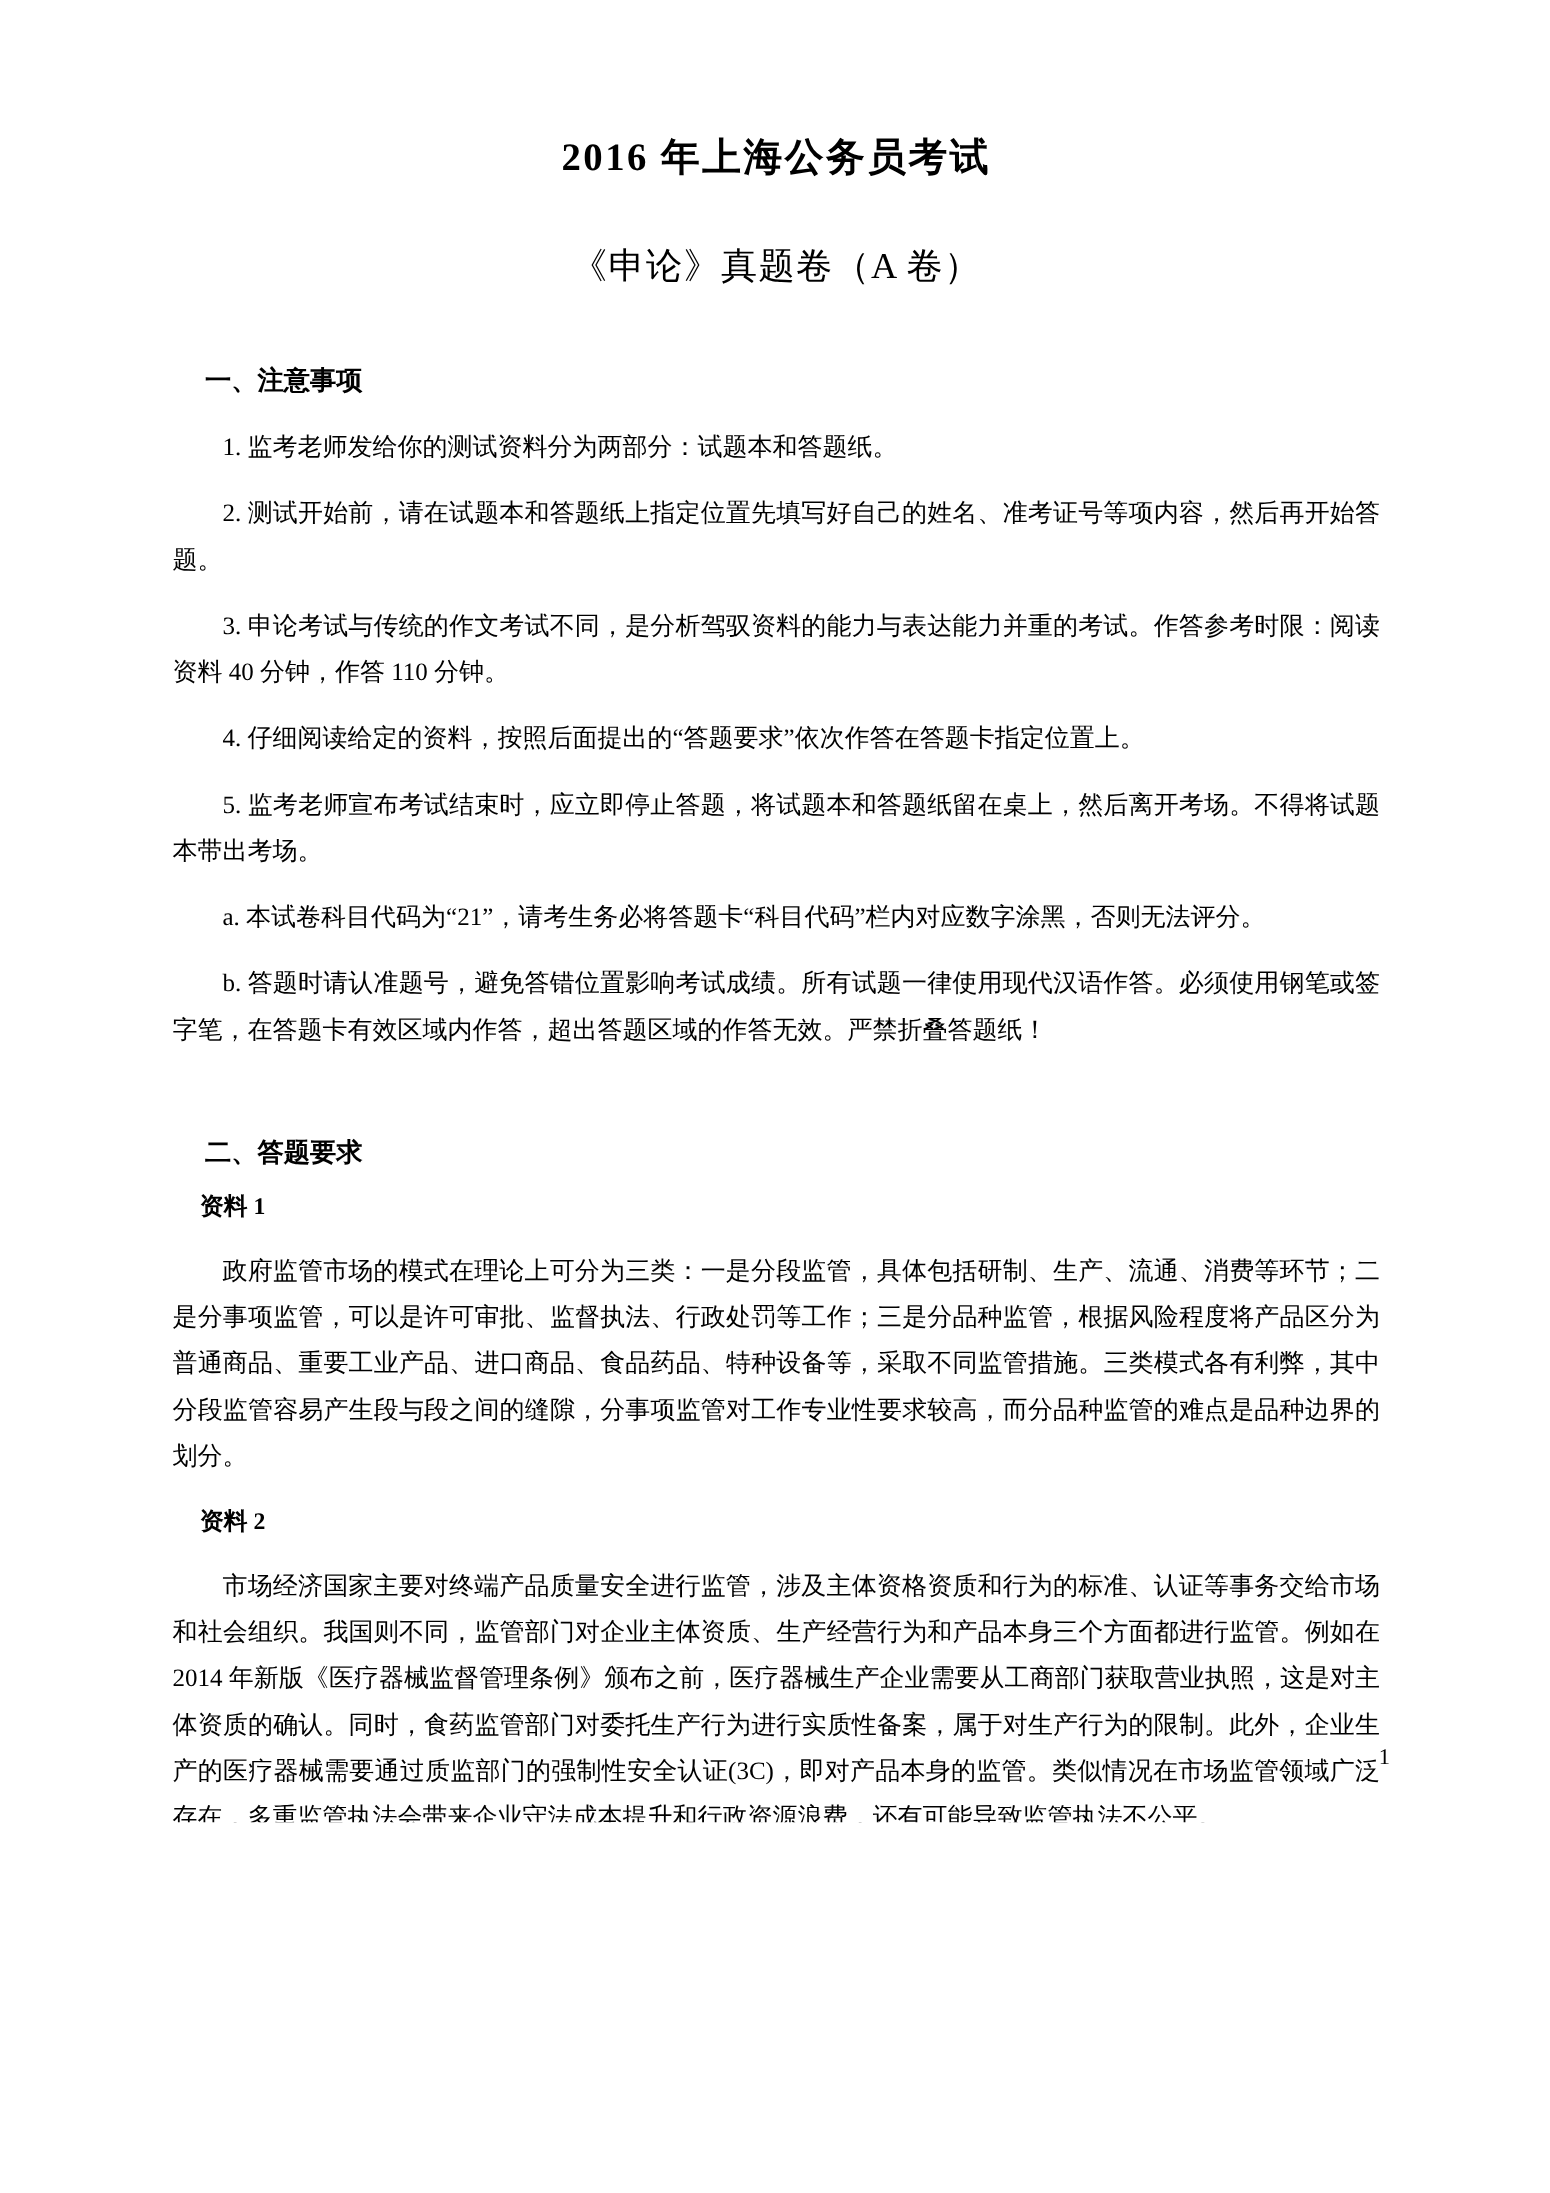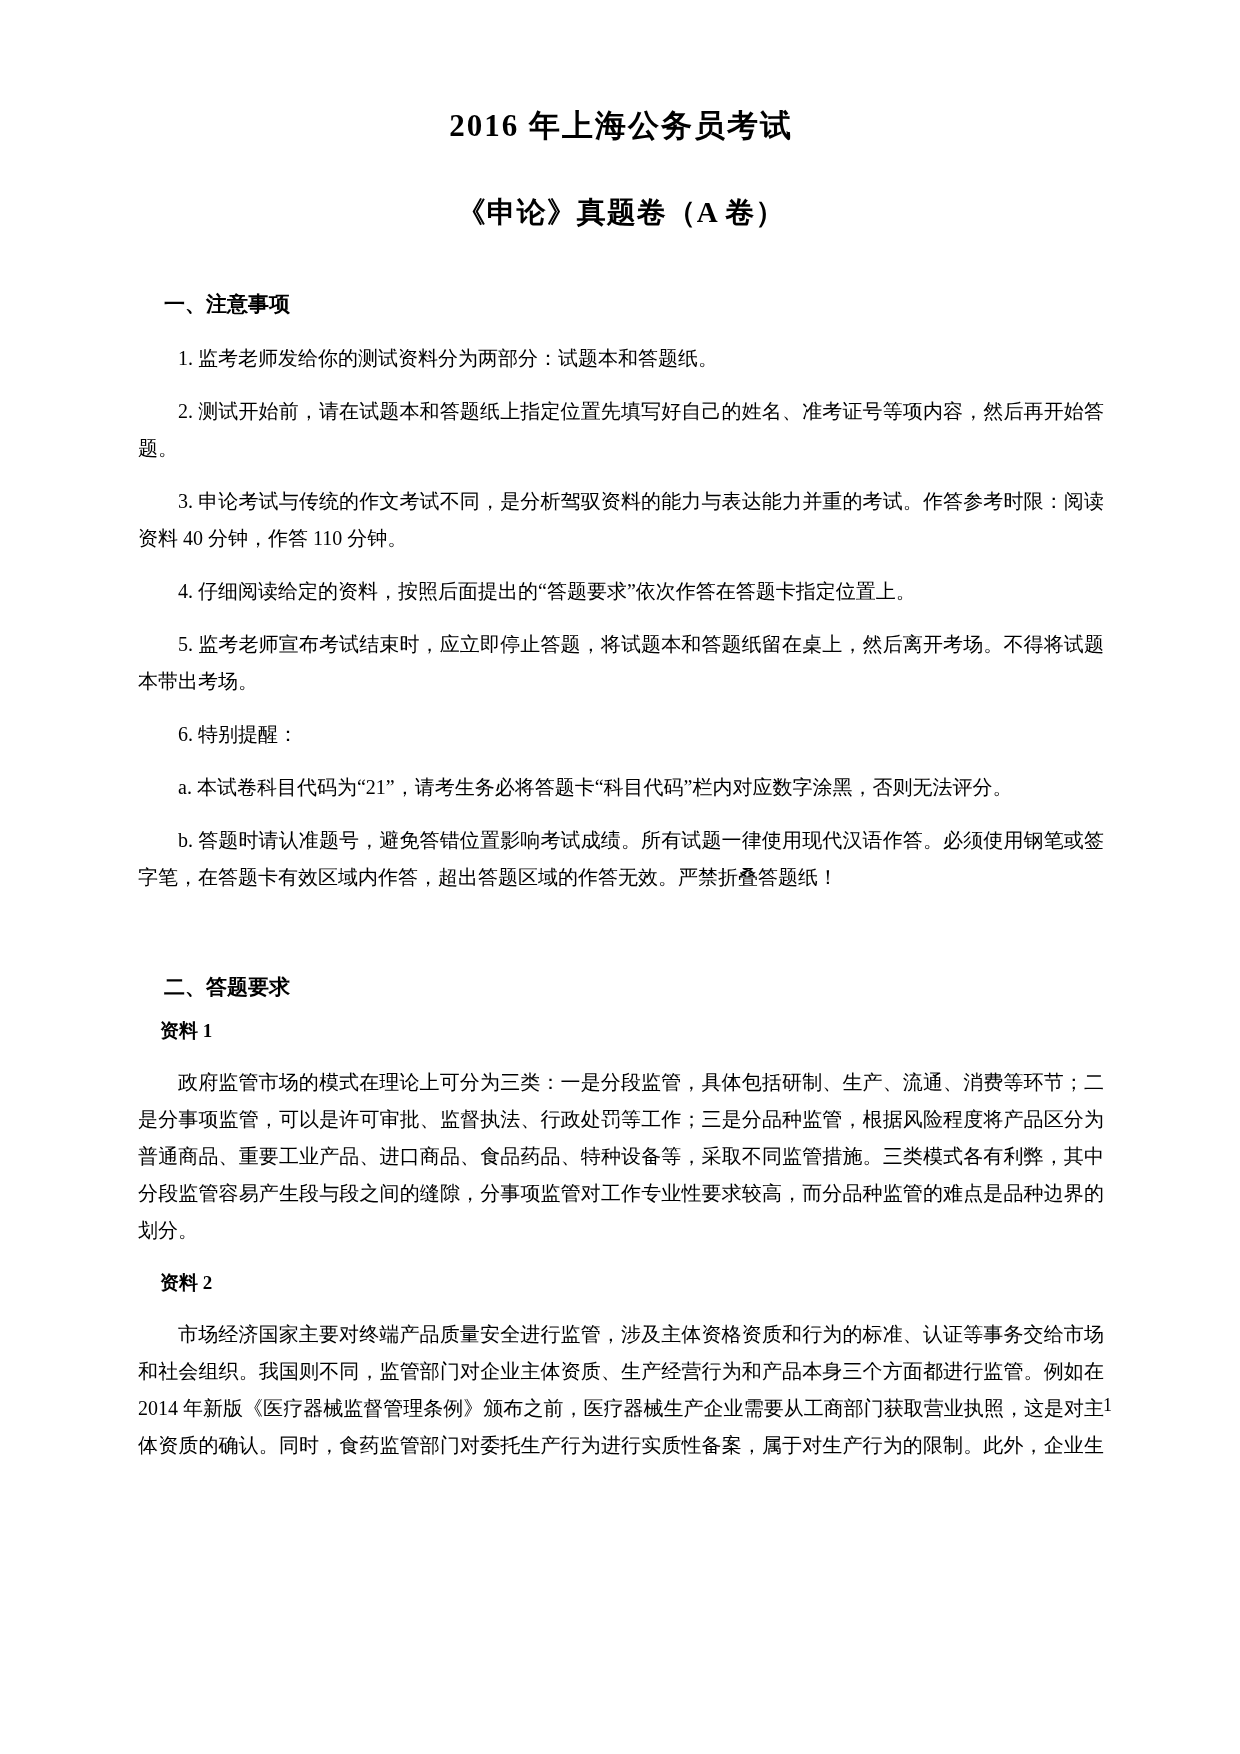--- a/index.html
+++ b/index.html
@@ -21,29 +21,29 @@
   .doc-title {
     text-align: center;
     font-size: 31px;
     font-weight: bold;
     letter-spacing: 2px;
     margin: 10px 0 46px 0;
   }
   .doc-subtitle {
     text-align: center;
     font-size: 29px;
-    font-weight: bold;
+    font-weight: normal;
     letter-spacing: 1px;
     margin: 0 0 52px 0;
   }
   .sec-heading {
     font-size: 21px;
     font-weight: bold;
     text-indent: 2em;
-    margin: 16px 0 6px 0;
+    margin: 4px 0 6px 0;
     line-height: 1.85;
   }
   .sub-heading {
     font-size: 19px;
     font-weight: bold;
     text-indent: 2em;
     margin: 0;
     line-height: 1.85;
   }
   .para {
@@ -71,21 +71,20 @@
   <h1 class="doc-title">2016 年上海公务员考试</h1>
   <h2 class="doc-subtitle">《申论》真题卷（A 卷）</h2>
 
   <div>
     <p class="sec-heading">一、注意事项</p>
     <p class="para">1.  监考老师发给你的测试资料分为两部分：试题本和答题纸。</p>
     <p class="para">2. 测试开始前，请在试题本和答题纸上指定位置先填写好自己的姓名、准考证号等项内容，然后再开始答题。</p>
     <p class="para">3. 申论考试与传统的作文考试不同，是分析驾驭资料的能力与表达能力并重的考试。作答参考时限：阅读资料 40 分钟，作答 110 分钟。</p>
     <p class="para">4.  仔细阅读给定的资料，按照后面提出的“答题要求”依次作答在答题卡指定位置上。</p>
     <p class="para">5. 监考老师宣布考试结束时，应立即停止答题，将试题本和答题纸留在桌上，然后离开考场。不得将试题本带出考场。</p>
-    <p class="para">6.  特别提醒：</p>
     <p class="para">a. 本试卷科目代码为“21”，请考生务必将答题卡“科目代码”栏内对应数字涂黑，否则无法评分。</p>
     <p class="para">b. 答题时请认准题号，避免答错位置影响考试成绩。所有试题一律使用现代汉语作答。必须使用钢笔或签字笔，在答题卡有效区域内作答，超出答题区域的作答无效。严禁折叠答题纸！</p>
   </div>
 
   <div class="section-gap"></div>
 
   <div>
     <p class="sec-heading">二、答题要求</p>
 
     <p class="sub-heading">资料 1</p>

